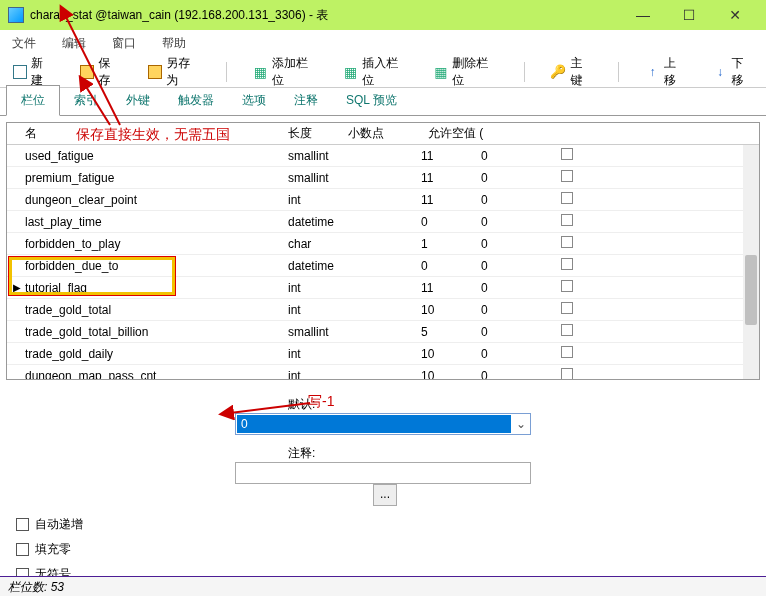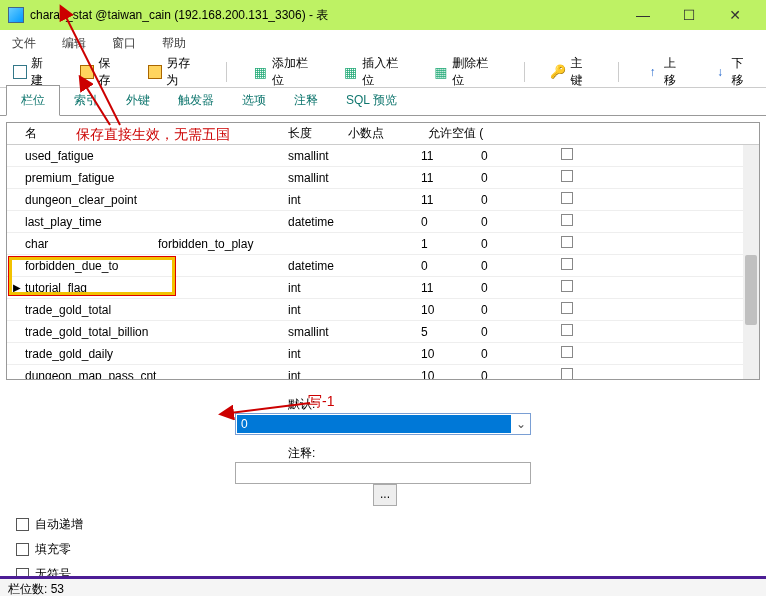--- a/index.html
+++ b/index.html
@@ -52,21 +52,21 @@
 .row label { width: 190px; font-size: 12px; }
 .combo { width: 296px; height: 22px; border: 1px solid #7a9fd4; display: flex; align-items: center; position: relative; }
 .combo .val { flex: 1; background: #0078d7; color: #fff; padding: 0 4px; height: 18px; margin: 1px; line-height: 18px; }
 .combo .dd { width: 18px; text-align: center; color: #555; }
 .textbox { width: 296px; height: 22px; border: 1px solid #aaa; }
 .dotbtn { width: 24px; height: 22px; border: 1px solid #aaa; background: #eee; margin-left: 4px; text-align: center; line-height: 18px; }
 .chk { display: flex; align-items: center; gap: 6px; margin-bottom: 8px; }
 .chk .box { width: 13px; height: 13px; border: 1px solid #555; }
 
 
-.statusbar { position: absolute; left: 0; right: 0; bottom: 0; height: 20px; border-top: 3px solid #4c1d95; padding: 2px 8px; font-size: 12px; background: #f5f5f5; }
+.statusbar { position: absolute; left: 0; right: 0; bottom: 0; height: 20px; border-top: 1px solid #4c1d95; padding: 2px 8px; font-size: 12px; background: #f5f5f5; font-style: italic; }
 
 
 .ann { position: absolute; color: #c00; font-size: 14px; pointer-events: none; }
 .arrow { position: absolute; pointer-events: none; }
 .arrow svg { overflow: visible; }
 
 .ico-new { background: #fff; border: 1px solid #378; width: 14px; height: 14px; }
 .ico-save { background: #ffd45e; border: 1px solid #a60; width: 14px; height: 14px; position: relative; }
 .ico-saveas { background: #ffd45e; border: 1px solid #a60; width: 14px; height: 14px; }
 .ico-col { color: #2a7; font-size: 14px; }
@@ -187,22 +187,22 @@
       <div class="tr">
         <div class="td marker"></div>
         <div class="td" style="width:263px">last_play_time</div>
         <div class="td col-type">datetime</div>
         <div class="td col-len">0</div>
         <div class="td col-dec">0</div>
         <div class="td col-null"><span class="checkbox"></span></div>
       </div>
       <div class="tr">
         <div class="td marker"></div>
+        <div class="td" style="width:263px">forbidden_to_play</div>
         <div class="td col-type">char</div>
-        <div class="td" style="width:263px">forbidden_to_play</div>
         <div class="td col-len">1</div>
         <div class="td col-dec">0</div>
         <div class="td col-null"><span class="checkbox"></span></div>
       </div>
       <div class="tr">
         <div class="td marker"></div>
         <div class="td" style="width:263px">forbidden_due_to</div>
         <div class="td col-type">datetime</div>
         <div class="td col-len">0</div>
         <div class="td col-dec">0</div>

